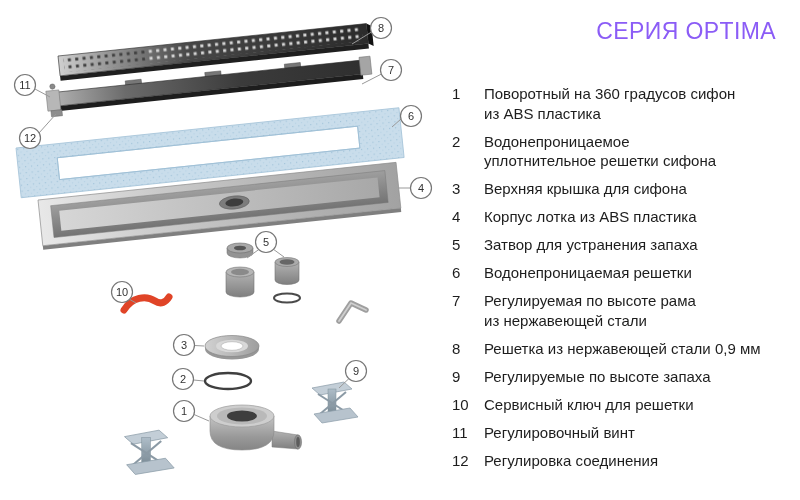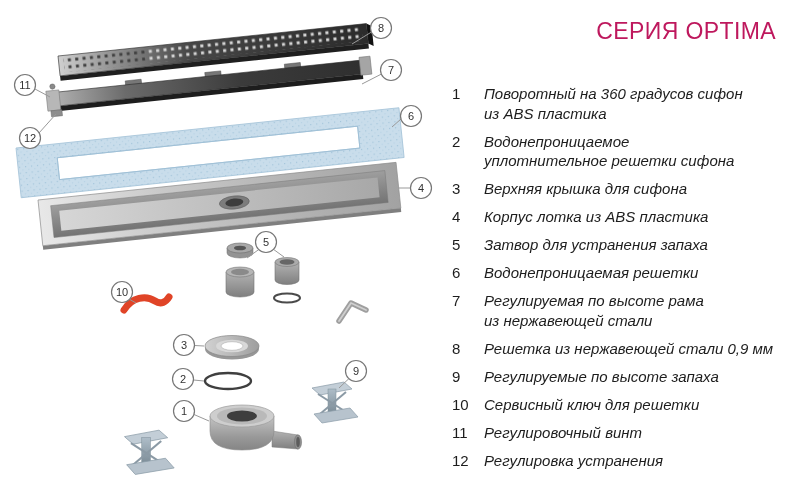--- a/index.html
+++ b/index.html
@@ -3,26 +3,26 @@
 <meta charset="utf-8">
 <style>
   html,body{margin:0;padding:0;}
   body{
     width:800px;height:500px;background:#ffffff;position:relative;overflow:hidden;
     font-family:"Liberation Sans",sans-serif;color:#1d1d1d;
   }
   .stage{position:absolute;inset:0;}
   .title{
     position:absolute;top:18px;right:24px;font-size:23px;font-weight:500;
-    letter-spacing:.4px;color:#be185d;
+    letter-spacing:.4px;color:#8b5cf6;
   }
   .parts-list{position:absolute;left:452px;top:84px;width:340px;font-size:15px;}
   .row{display:flex;align-items:flex-start;margin-bottom:8.5px;line-height:1.3;}
   .num{flex:0 0 32px;}
-  .lbl{white-space:pre-line;flex:1;font-style:italic;}
+  .lbl{white-space:pre-line;flex:1;}
   svg{position:absolute;left:0;top:0;}
   .co-num{font-size:11px;fill:#333;}
 </style>
 </head>
 <body>
 
 <div class="stage">
 
   <svg width="435" height="500" viewBox="0 0 435 500">
     <defs>
@@ -281,17 +281,17 @@
     <div class="row">
       <span class="num">10</span>
       <span class="lbl">Сервисный ключ для решетки</span>
     </div>
     <div class="row">
       <span class="num">11</span>
       <span class="lbl">Регулировочный винт</span>
     </div>
     <div class="row">
       <span class="num">12</span>
-      <span class="lbl">Регулировка устранения</span>
+      <span class="lbl">Регулировка соединения</span>
     </div>
   </div>
 
 </div>
 
 </body></html>

